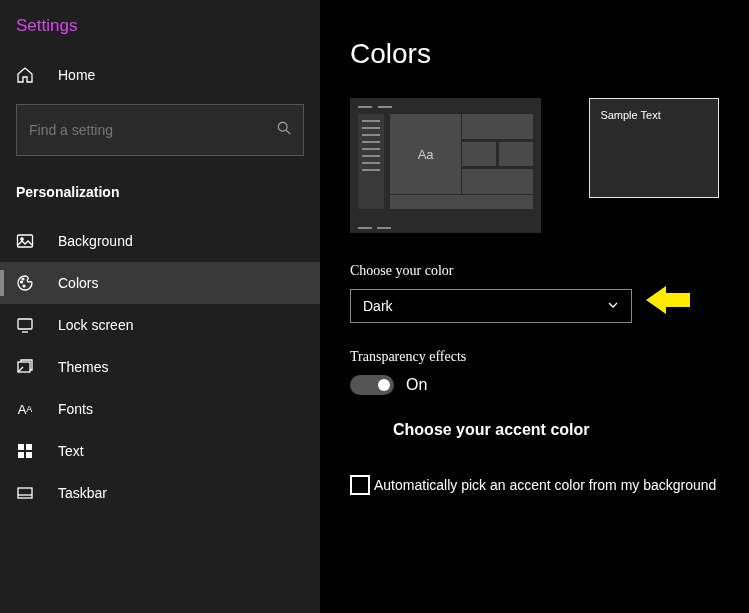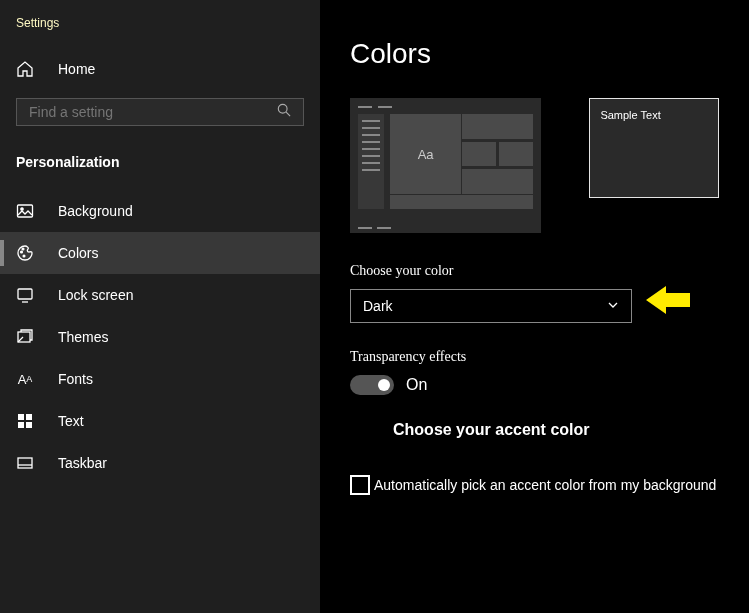--- a/index.html
+++ b/index.html
@@ -16,23 +16,23 @@
       display: flex;
       overflow: hidden;
     }
     .sidebar {
       width: 320px;
       background: #1f1f1f;
       padding: 12px 0;
       flex-shrink: 0;
     }
     .app-title {
-      font-size: 12px;
+      font-size: 17px;
       padding: 4px 16px 18px 16px;
-      color: #fef9c3;
+      color: #d946ef;
     }
     .nav-item {
       display: flex;
       align-items: center;
       gap: 24px;
       padding: 12px 16px;
       font-size: 14px;
       cursor: pointer;
       color: #fff;
     }
@@ -56,21 +56,21 @@
       bottom: 8px;
       width: 4px;
       background: #888;
     }
     .search-box {
       margin: 8px 16px 16px 16px;
       border: 1px solid #555;
       background: #2a2a2a;
       display: flex;
       align-items: center;
-      padding: 4px 12px;
+      padding: 16px 12px;
     }
     .search-box input {
       flex: 1;
       background: transparent;
       border: none;
       color: #aaa;
       font-size: 14px;
       outline: none;
     }
     .section-header {

